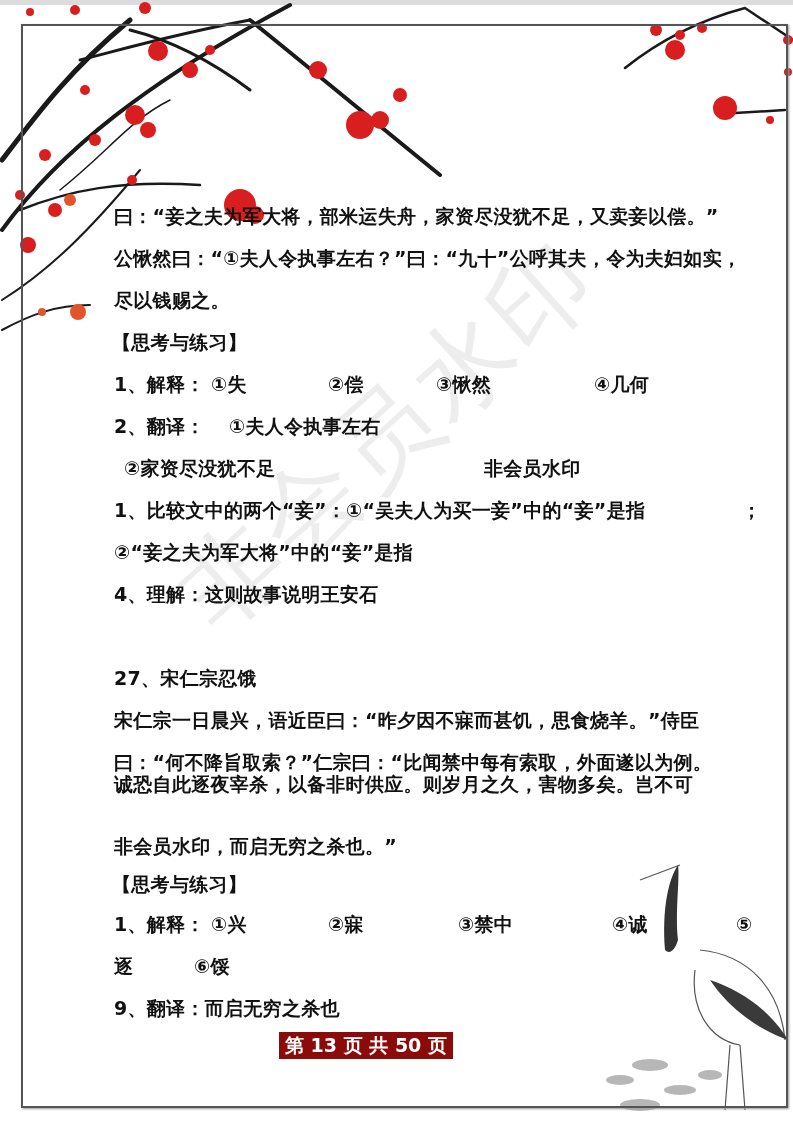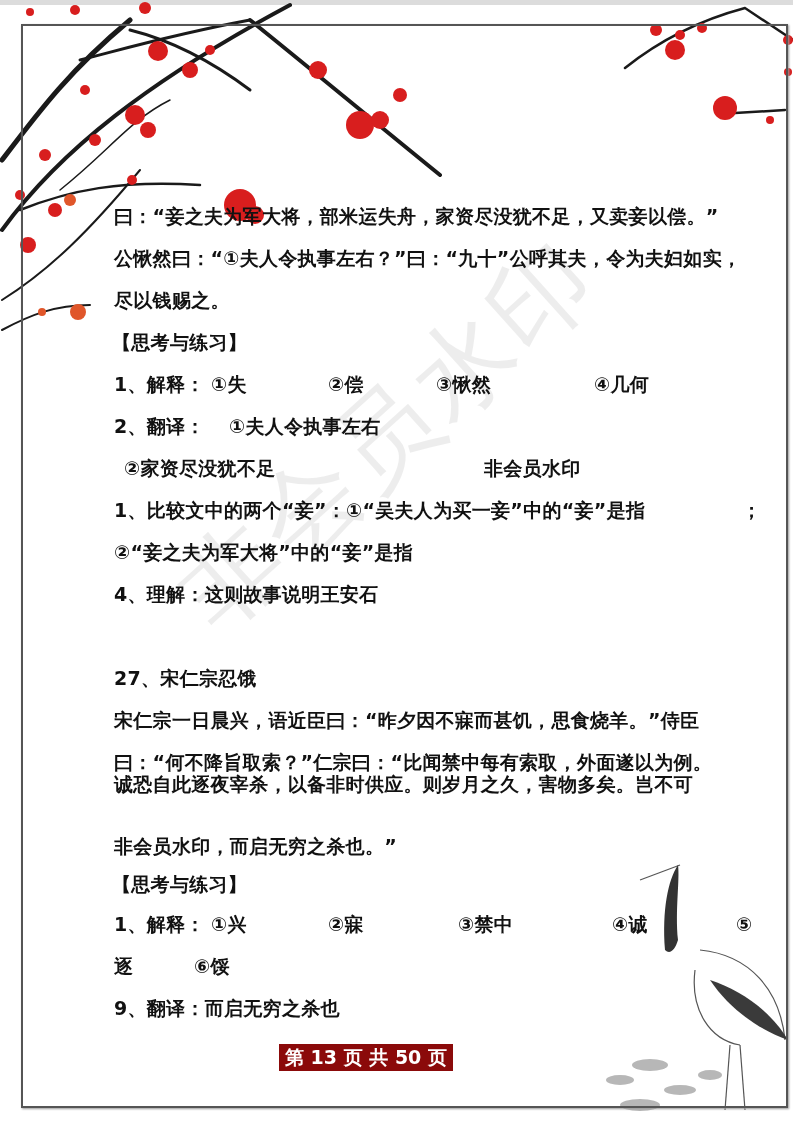--- a/index.html
+++ b/index.html
@@ -23,21 +23,20 @@
   .line {
     position: absolute; left: 73px; font-size: 19px; line-height: 24px;
     white-space: nowrap; font-weight: bold; letter-spacing: 0.3px; margin-left: 41px;
   }
   .line span { position: absolute; top: 0; white-space: nowrap; }
   .deco { position: absolute; pointer-events: none; }
   .page-badge {
     position: absolute; left: 279px; top: 1032px; height: 27px; padding: 0 6px;
     background: #8b0a0a; color: #fff; font-weight: bold; font-size: 19px; line-height: 27px;
     white-space: pre;
-    margin-top: 12px;
   }
 </style>
 </head>
 <body>
 
 <div class="topbar"></div>
 
 <svg class="deco" style="left:0;top:0" width="460" height="340" viewBox="0 0 460 340">
   <g stroke="#1a1a1a" fill="none" stroke-linecap="round">
     <path d="M2 160 C40 110 70 70 130 20" stroke-width="5"></path>

